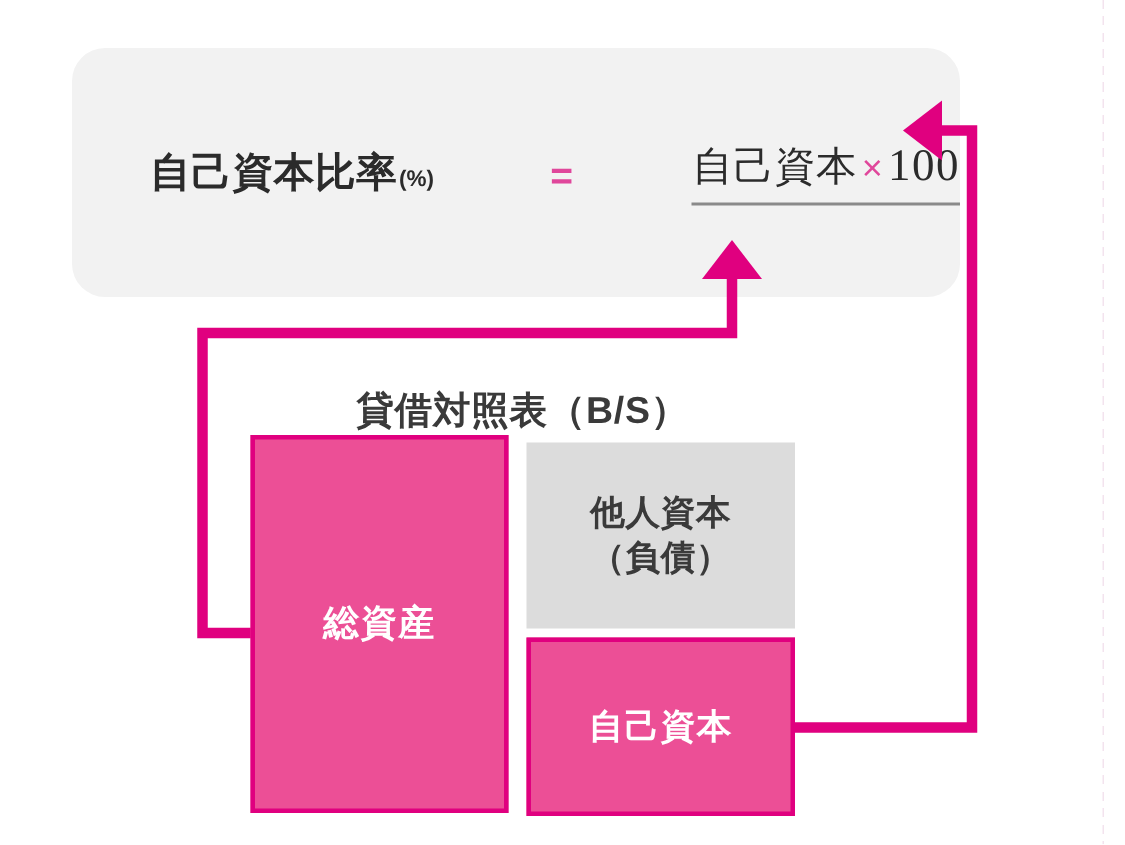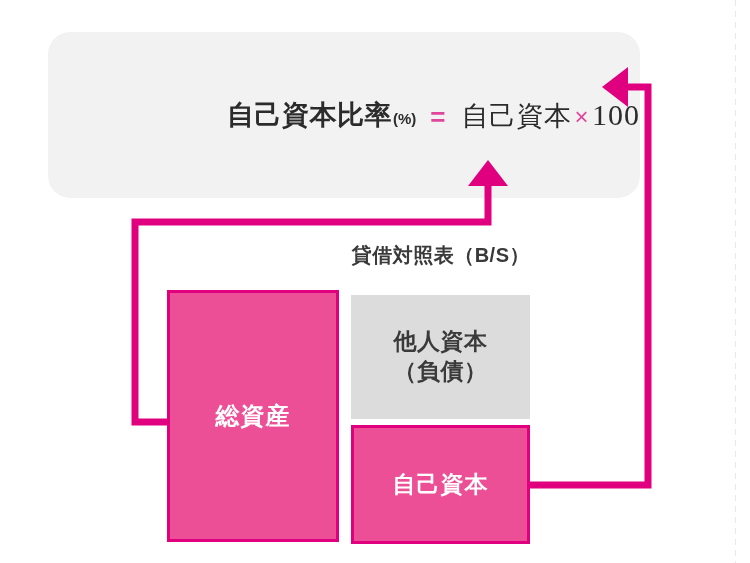--- a/index.html
+++ b/index.html
@@ -38,21 +38,21 @@
     height: 166px;
     background: #f2f2f2;
     border-radius: 22px;
   }
   .formula-row {
     position: absolute;
     left: 0; top: 0;
     width: 100%; height: 100%;
     display: flex;
     align-items: center;
-    justify-content: flex-end;
+    justify-content: space-between;
     padding-left: 52px;
     box-sizing: border-box;
   }
   .lhs {
     display: flex;
     align-items: baseline;
     color: #2b2b2b;
     font-weight: bold;
     white-space: nowrap;
   }
@@ -69,21 +69,21 @@
     color: #e0479b;
     font-size: 26px;
     font-weight: bold;
     margin: 0 16px 0 14px;
     align-self: center;
     position: relative;
     top: 2px;
   }
   .fraction {
     display: flex;
-    flex-direction: row;
+    flex-direction: column;
     align-items: center;
     color: #2b2b2b;
     white-space: nowrap;
   }
   .numer, .denom {
     font-size: 27px;
     font-weight: normal;
     line-height: 1.32;
     letter-spacing: 0.5px;
   }
@@ -101,24 +101,24 @@
     width: 100%;
     height: 2px;
     background: #8a8a8a;
     margin: 4px 0 2px 0;
   }
 
   
   .bs-title {
     position: absolute;
     left: 167px;
-    top: 242px;
+    top: 257px;
     width: 363px;
-    text-align: right;
-    font-size: 20px;
+    text-align: center;
+    font-size: 25px;
     font-weight: bold;
     color: #3a3a3a;
     letter-spacing: 0.5px;
   }
 
   
   .box {
     position: absolute;
     box-sizing: border-box;
     display: flex;

